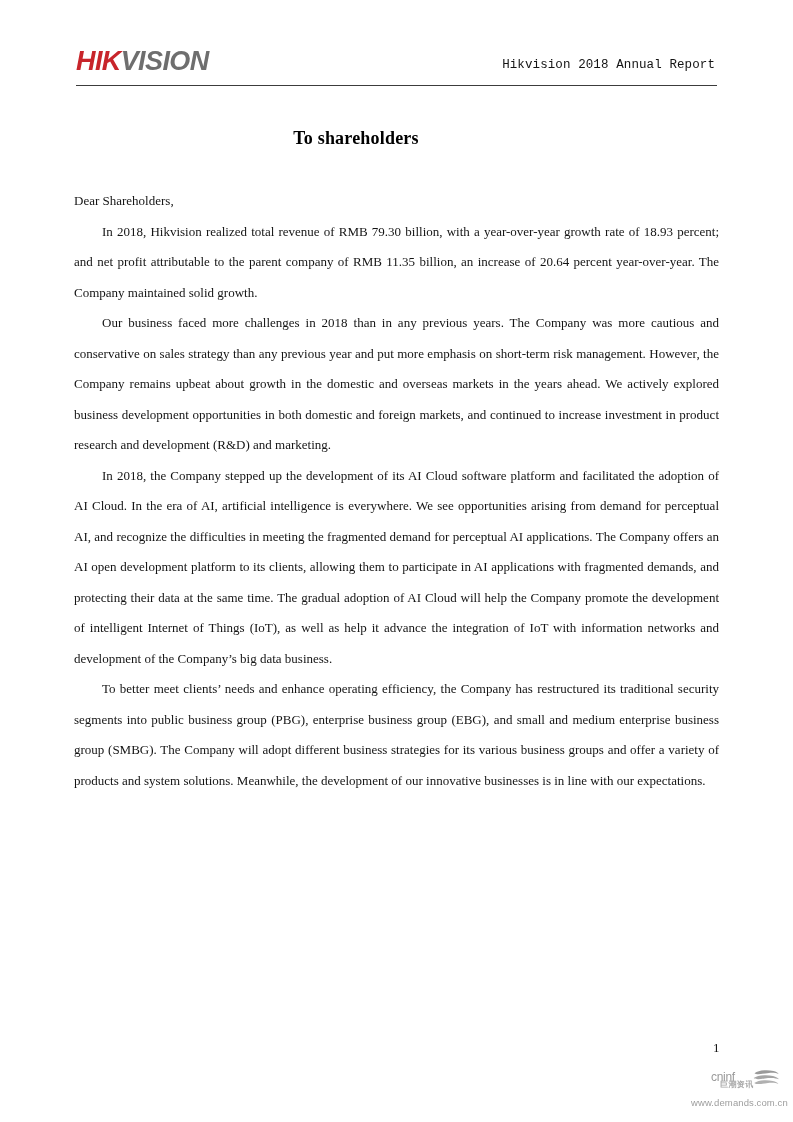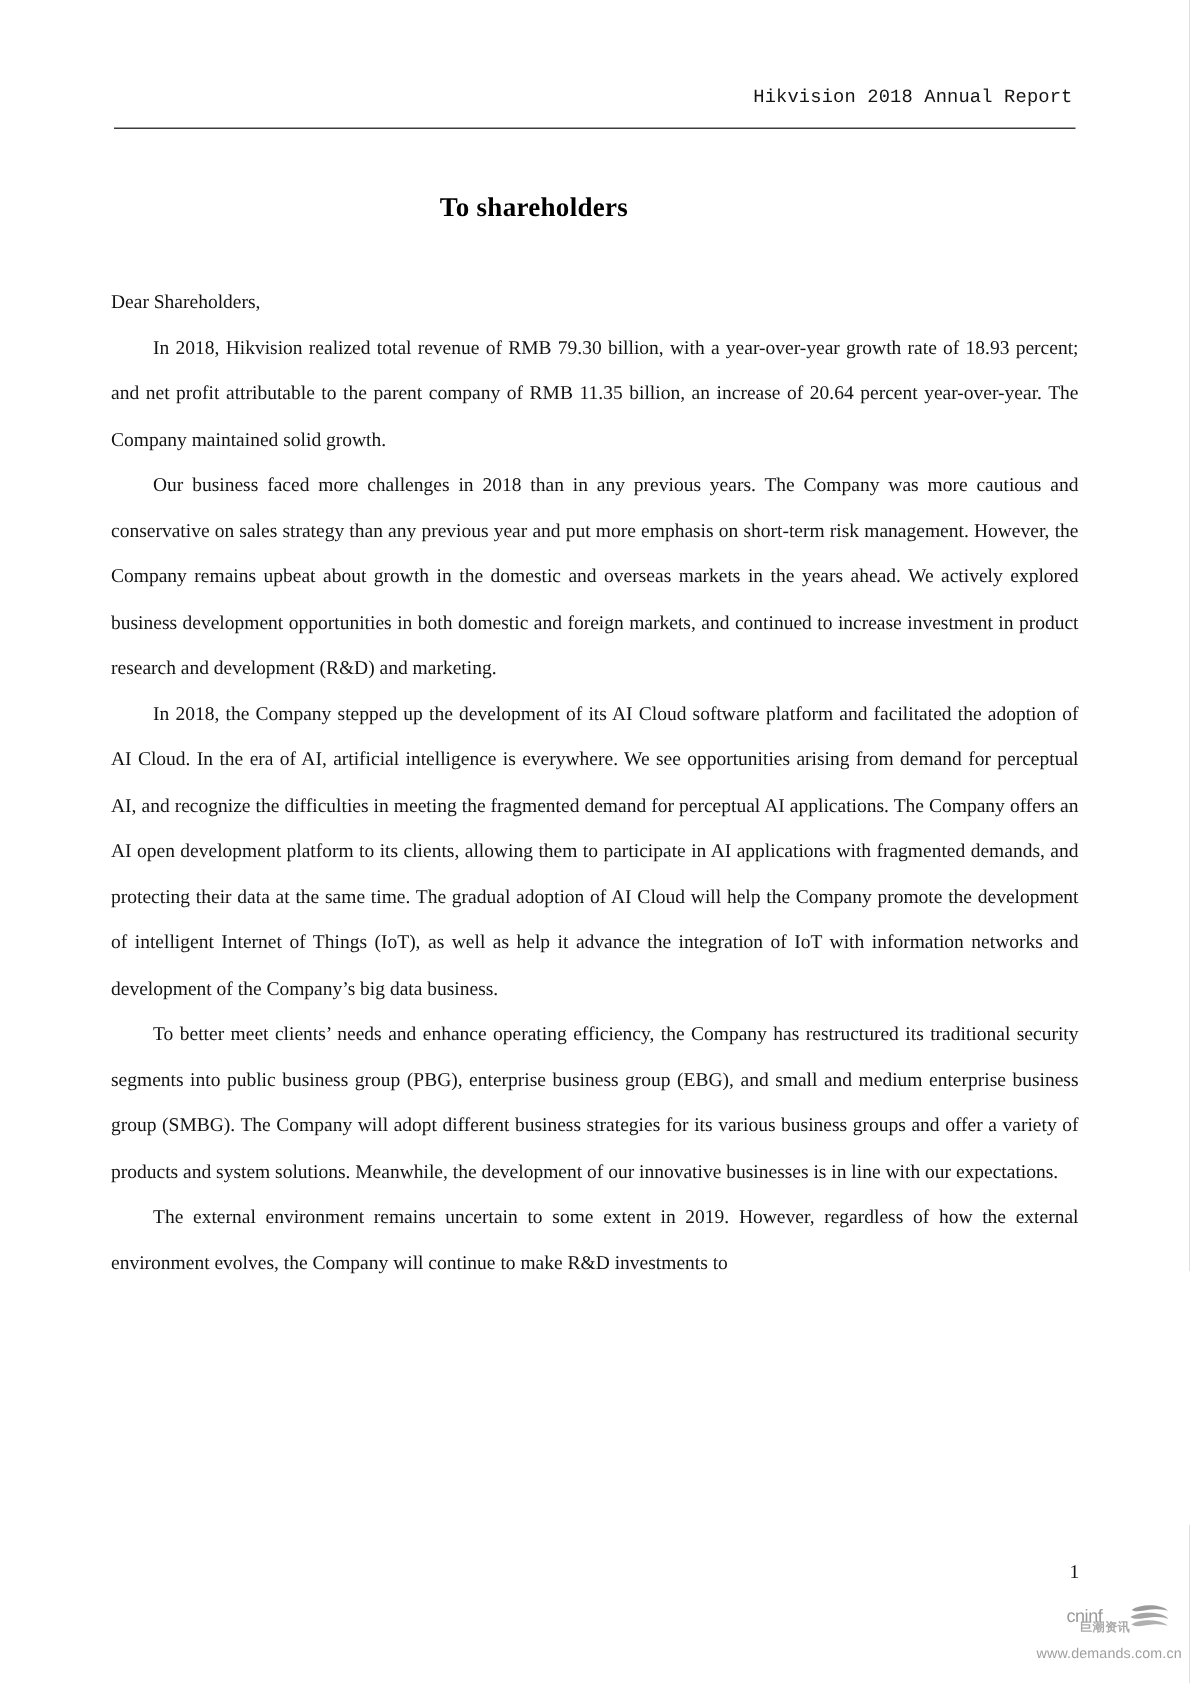--- a/index.html
+++ b/index.html
@@ -168,33 +168,33 @@
     letter-spacing: 0.1px;
     white-space: nowrap;
   }
 </style>
 </head>
 <body>
 
 <div class="page">
 
   <div class="header">
+    <div class="logo"><span class="hik">HIK</span><span class="vision">VISION</span></div>
     <div class="header-title">Hikvision 2018 Annual Report</div>
     <div class="header-rule"></div>
   </div>
 
   <div class="doc-title">To shareholders</div>
 
   <div class="body-block">
     <p class="para salutation">Dear Shareholders,</p>
     <p class="para indent">In 2018, Hikvision realized total revenue of RMB 79.30 billion, with a year-over-year growth rate of 18.93 percent; and net profit attributable to the parent company of RMB 11.35 billion, an increase of 20.64 percent year-over-year. The Company maintained solid growth.</p>
     <p class="para indent">Our business faced more challenges in 2018 than in any previous years. The Company was more cautious and conservative on sales strategy than any previous year and put more emphasis on short-term risk management. However, the Company remains upbeat about growth in the domestic and overseas markets in the years ahead. We actively explored business development opportunities in both domestic and foreign markets, and continued to increase investment in product research and development (R&amp;D) and marketing.</p>
     <p class="para indent">In 2018, the Company stepped up the development of its AI Cloud software platform and facilitated the adoption of AI Cloud. In the era of AI, artificial intelligence is everywhere. We see opportunities arising from demand for perceptual AI, and recognize the difficulties in meeting the fragmented demand for perceptual AI applications. The Company offers an AI open development platform to its clients, allowing them to participate in AI applications with fragmented demands, and protecting their data at the same time. The gradual adoption of AI Cloud will help the Company promote the development of intelligent Internet of Things (IoT), as well as help it advance the integration of IoT with information networks and development of the Company’s big data business.</p>
     <p class="para indent">To better meet clients’ needs and enhance operating efficiency, the Company has restructured its traditional security segments into public business group (PBG), enterprise business group (EBG), and small and medium enterprise business group (SMBG). The Company will adopt different business strategies for its various business groups and offer a variety of products and system solutions. Meanwhile, the development of our innovative businesses is in line with our expectations.</p>
-    <p class="para indent">The external environment remains uncertain to some extent in 2019. However, regardless of how the external environment evolves, the Company will continue to make R&amp;D investments to</p>
   </div>
 
   <div class="page-number">
       <span>1</span>
     </div>
 
   <div class="cninfo">
     <div class="cninfo-row">
       <div class="cninfo-word">cninf</div>
       <svg class="cninfo-swoosh" viewBox="0 0 26 17">

